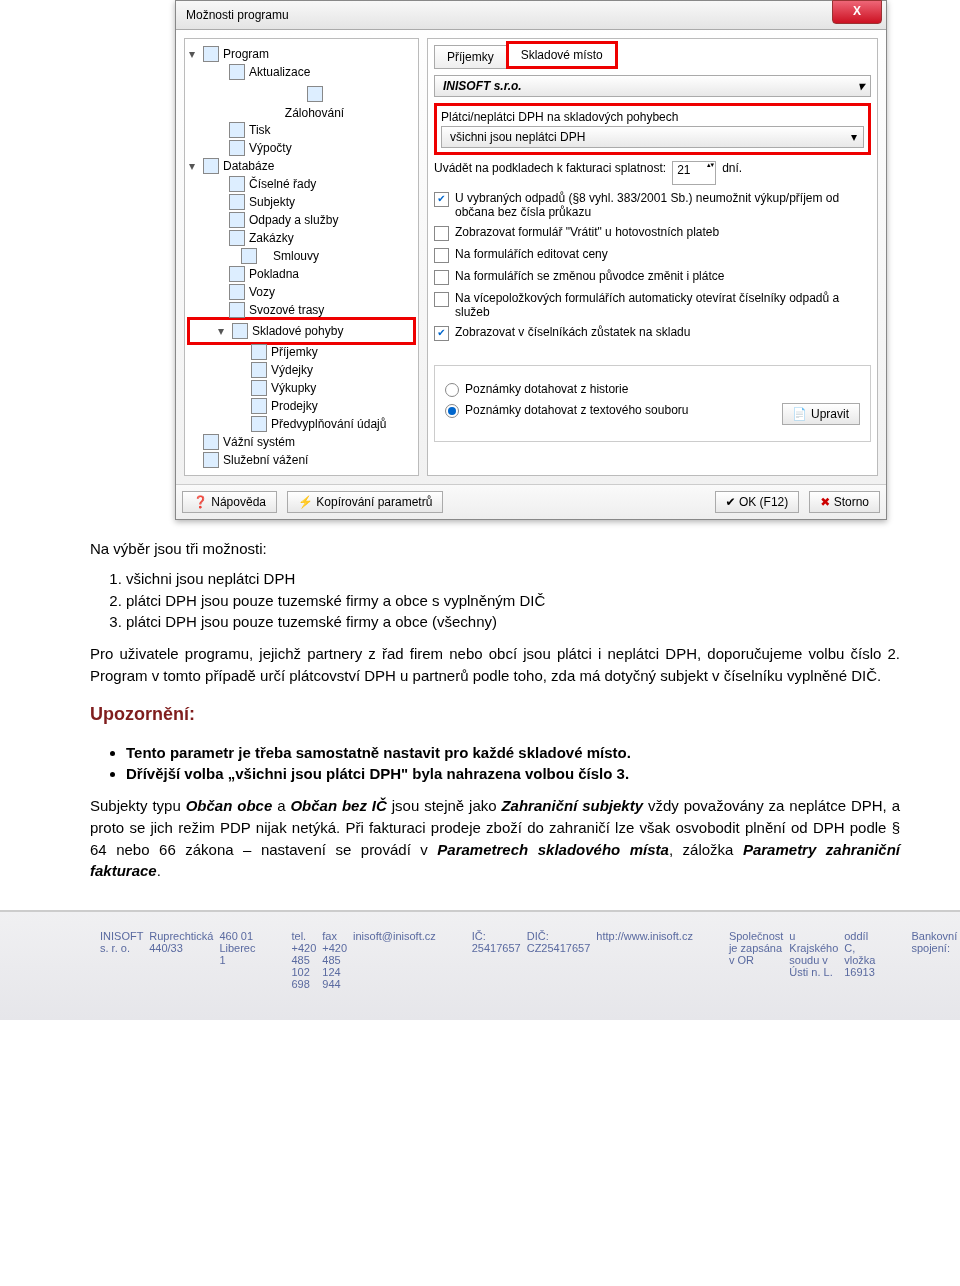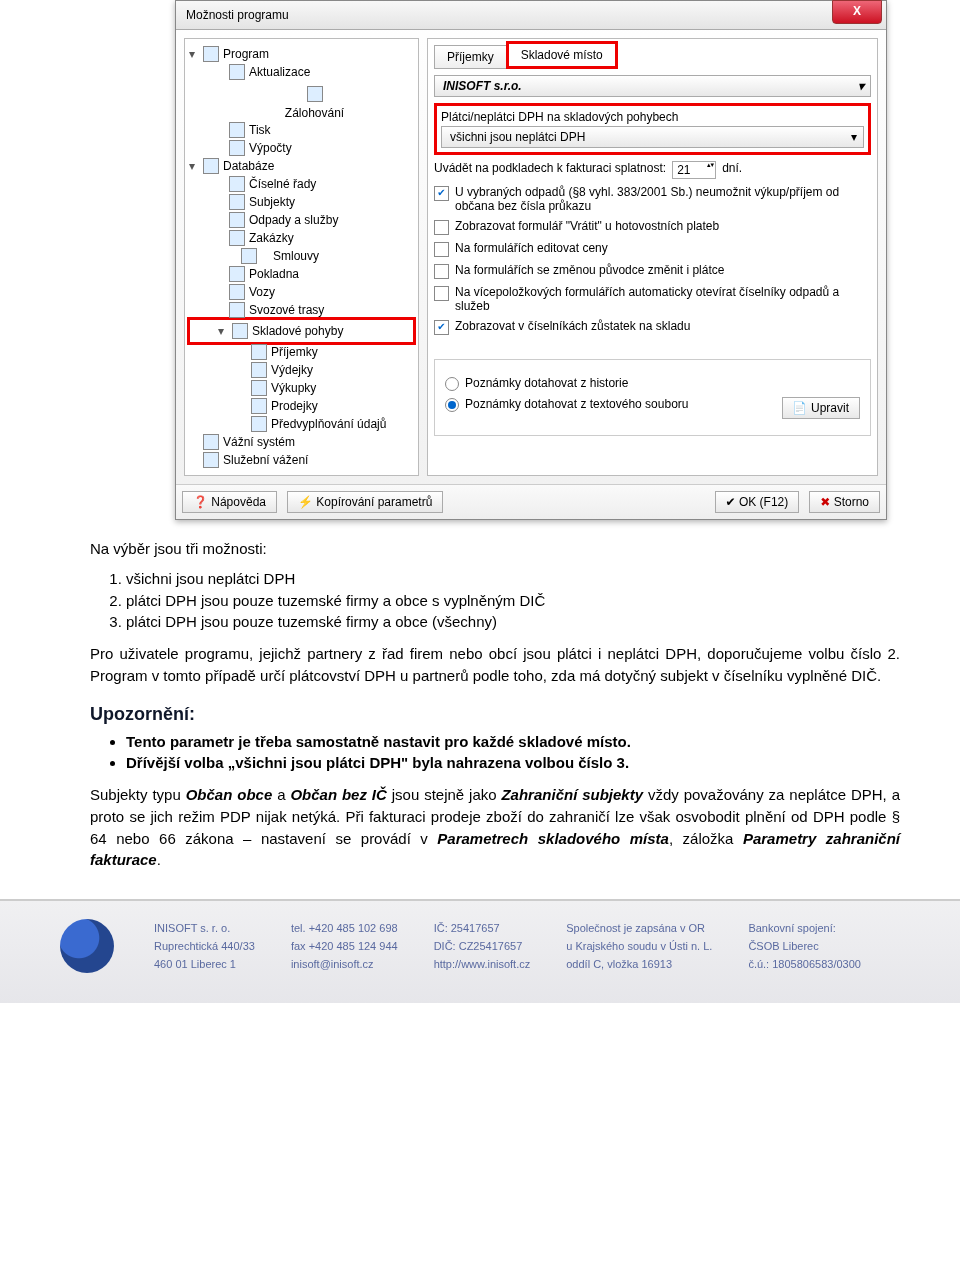--- a/index.html
+++ b/index.html
@@ -23,34 +23,34 @@
 .sel::after{content:"▾";position:absolute;right:6px;top:3px}
 .group{border:3px solid #e00;padding:4px;margin:6px 0}
 .group .lbl{font-size:12px;margin-bottom:2px}
 .sel2{border:1px solid #aaa;background:linear-gradient(#fff,#e8e8e8);padding:3px 20px 3px 8px;position:relative}
 .sel2::after{content:"▾";position:absolute;right:6px;top:3px}
 .row{margin:6px 0;display:flex;align-items:flex-start;gap:6px}
 .cb{width:13px;height:13px;border:1px solid #888;background:#fff;display:inline-block;flex-shrink:0;margin-top:1px;text-align:center;font-size:10px;line-height:11px;color:#06c}
 .rb{width:12px;height:12px;border:1px solid #888;border-radius:50%;background:#fff;display:inline-block;flex-shrink:0;margin-top:1px;position:relative}
 .rb.on::after{content:"";position:absolute;inset:2px;background:#06c;border-radius:50%}
 .btn{border:1px solid #aaa;background:linear-gradient(#fff,#e8e8e8);padding:3px 10px;display:inline-block}
-.spin{display:inline-block;border:1px solid #aaa;padding:1px 14px 1px 4px;position:relative;min-width:24px}
+.spin{display:inline-block;border:1px solid #aaa;padding:1px 14px 7px 4px;position:relative;min-width:24px}
 .spin::after{content:"▴▾";position:absolute;right:1px;top:-1px;font-size:7px;line-height:7px}
 .footer{display:flex;padding:6px;gap:10px;border-top:1px solid #ccc;background:linear-gradient(#fafafa,#eee)}
 .footer .sp{flex:1}
 .doc{padding:10px 60px 20px 90px;font-family:Arial,sans-serif;font-size:15px;line-height:1.45}
-.doc h3{color:#0f172a;font-family:'Trebuchet MS',sans-serif;font-size:18px;margin:14px 0 4px}
+.doc h3{color:#7f1d1d;font-family:'Trebuchet MS',sans-serif;font-size:18px;margin:14px 0 15px}
 .doc ol,.doc ul{margin:4px 0 10px;padding-left:36px}
 .doc ul{list-style:disc}
 .doc p{margin:8px 0}
 .bi{font-weight:bold;font-style:italic}
 .pagefoot{background:linear-gradient(#f0f0f2,#e6e6ea);border-top:2px solid #ccc;padding:18px 20px 30px 60px;display:flex;align-items:center;gap:40px;color:#5a6aa0;font-size:11px}
 .logo{width:54px;height:54px;border-radius:50%;background:radial-gradient(circle at 35% 35%,#3a6ad0 40%,#24468f 42%);display:inline-block}
 .cols{display:flex;gap:36px;flex:1}
-.col{display:flex;flex-direction:column;gap:6px}
+.col{display:flex;gap:6px}
 .radgroup{border:1px solid #ccc;padding:10px;margin-top:24px}
 </style>
 </head>
 <body>
 
 <div class="dialog">
  <div class="titlebar">
   <span>Možnosti programu</span>
   <div class="x">X</div>
  </div>

